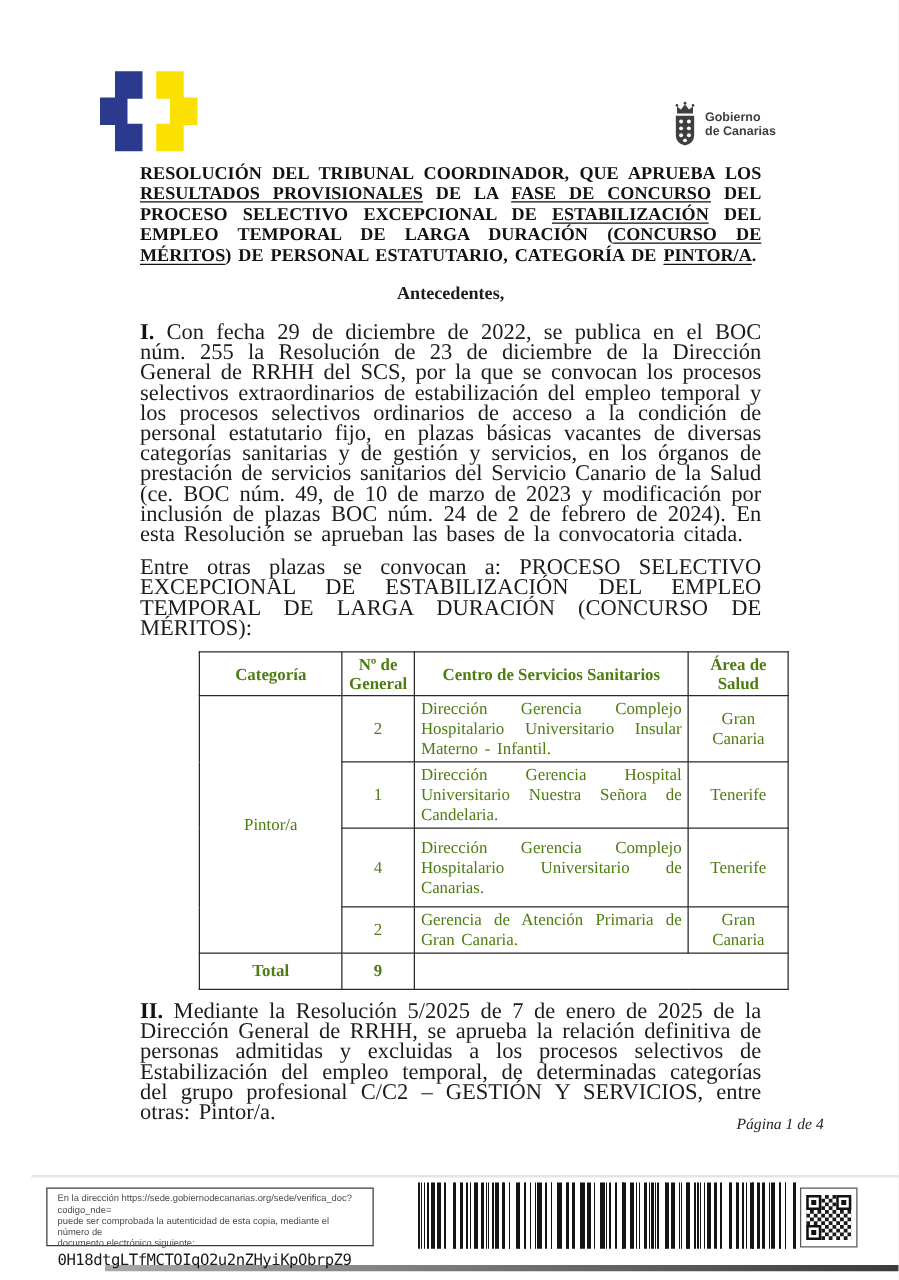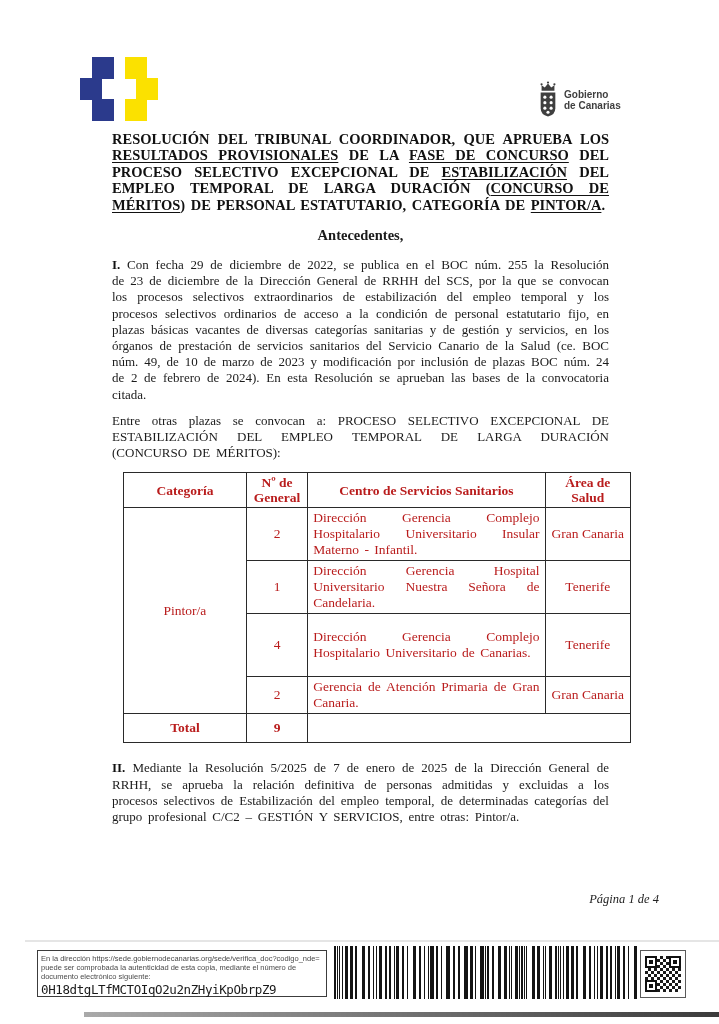--- a/index.html
+++ b/index.html
@@ -21,46 +21,46 @@
 
   
   .content{position:absolute;left:112px;top:131px;width:497px;}
   .title{
     margin:0;font-weight:bold;font-size:14.5px;line-height:16.4px;
     text-align:justify;word-spacing:2px;color:#111;
   }
   .u{text-decoration:underline;text-underline-offset:2px;}
   .antecedentes{margin:14px 0 0;text-align:center;font-weight:bold;font-size:14.5px;}
   .para{
-    margin:13px 0 0;font-size:13px;line-height:16.2px;
+    margin:13px 0 0;font-size:18px;line-height:16.2px;
     text-align:justify;word-spacing:2.5px;
   }
   .para b{color:#111;}
   .para.entre{margin-top:10px;}
 
   
   .table-wrap{margin:11px 0 0 11px;}
-  table.plazas{border-collapse:collapse;width:508px;font-size:13.5px;color:#b91c1c;}
+  table.plazas{border-collapse:collapse;width:472px;font-size:13.5px;color:#4d7c0f;margin-left:36px;}
   table.plazas th,table.plazas td{border:1.4px solid #2a2a2a;padding:2px 5px;}
   table.plazas th{font-weight:bold;text-align:center;vertical-align:middle;line-height:15px;height:30px;}
   td.cat{text-align:center;vertical-align:middle;}
   td.num{text-align:center;vertical-align:middle;width:44px;}
   td.centro{text-align:justify;vertical-align:middle;line-height:16px;word-spacing:2px;}
   td.area{text-align:center;vertical-align:middle;}
   tr.r1{height:52px;} tr.r2{height:51px;} tr.r3{height:63px;} tr.r4{height:33px;}
   tr.total{height:29px;}
   tr.total td{font-weight:bold;text-align:center;vertical-align:middle;}
   td.noborder{border:none;background:transparent;}
 
   
   .pagina{position:absolute;right:60px;top:892px;font-style:italic;font-size:12.5px;color:#222;}
   .hairline{position:absolute;left:25px;right:0;top:940px;height:2px;background:rgba(0,0,0,0.10);}
   .verify-box{
-    position:absolute;left:37px;top:950px;width:290px;height:47px;
-    border:1.3px solid #3c3c3c;box-sizing:border-box;padding:3px 3px 0;
+    position:absolute;left:37px;top:950px;width:262px;height:47px;
+    border:1.3px solid #3c3c3c;box-sizing:border-box;padding:3px 8px 0;
     font-family:"Liberation Sans",sans-serif;font-size:7.5px;line-height:9px;color:#4a4a4a;
   }
   .verify-box .code{
     font-family:"DejaVu Sans Mono",monospace;font-size:12.5px;line-height:14px;
     color:#1a1a1a;margin-top:2px;letter-spacing:-0.4px;white-space:nowrap;
   }
   .barcode-wide{
     position:absolute;left:334px;top:946px;width:306px;height:53px;background-color:#fff;
     background-image:
       repeating-linear-gradient(90deg,#141414 0 2px,transparent 2px 5px,#141414 5px 6px,transparent 6px 11px,#141414 11px 14px,transparent 14px 17px),
@@ -167,21 +167,21 @@
           </tr>
           <tr class="total">
             <td>Total</td>
             <td>9</td>
             <td class="noborder" colspan="2"></td>
           </tr>
         </tbody>
       </table>
     </div>
 
-    <p class="para" style="margin-top:17px"><b>II.</b><span> Mediante la Resolución 5/2025 de 7 de enero de 2025 de la Dirección General de RRHH, se aprueba la relación definitiva de personas admitidas y excluidas a los procesos selectivos de Estabilización del empleo temporal, de determinadas categorías del grupo profesional C/C2 – GESTIÓN Y SERVICIOS, entre otras: Pintor/a.</span></p>
+    <p class="para" style="margin-top:8px"><b>II.</b><span> Mediante la Resolución 5/2025 de 7 de enero de 2025 de la Dirección General de RRHH, se aprueba la relación definitiva de personas admitidas y excluidas a los procesos selectivos de Estabilización del empleo temporal, de determinadas categorías del grupo profesional C/C2 – GESTIÓN Y SERVICIOS, entre otras: Pintor/a.</span></p>
 
   </div>
 
   <div class="pagina">Página 1 de 4</div>
 
   <div class="hairline"></div>
 
   <div class="verify-box">
     <div>En la dirección https://sede.gobiernodecanarias.org/sede/verifica_doc?codigo_nde=</div>
     <div>puede ser comprobada la autenticidad de esta copia, mediante el número de</div>

